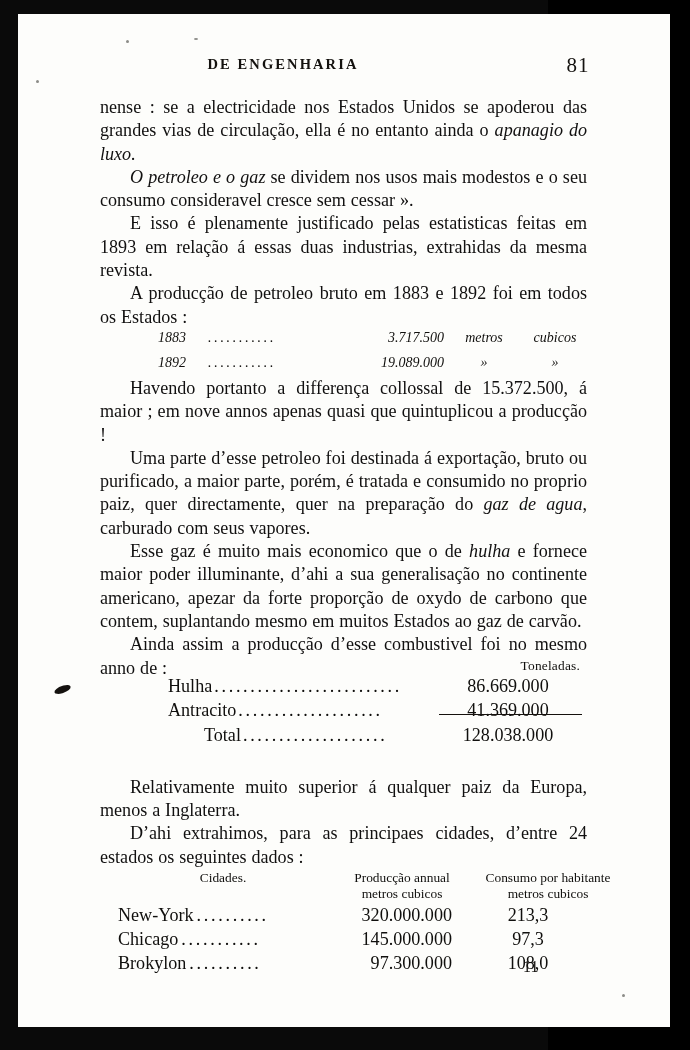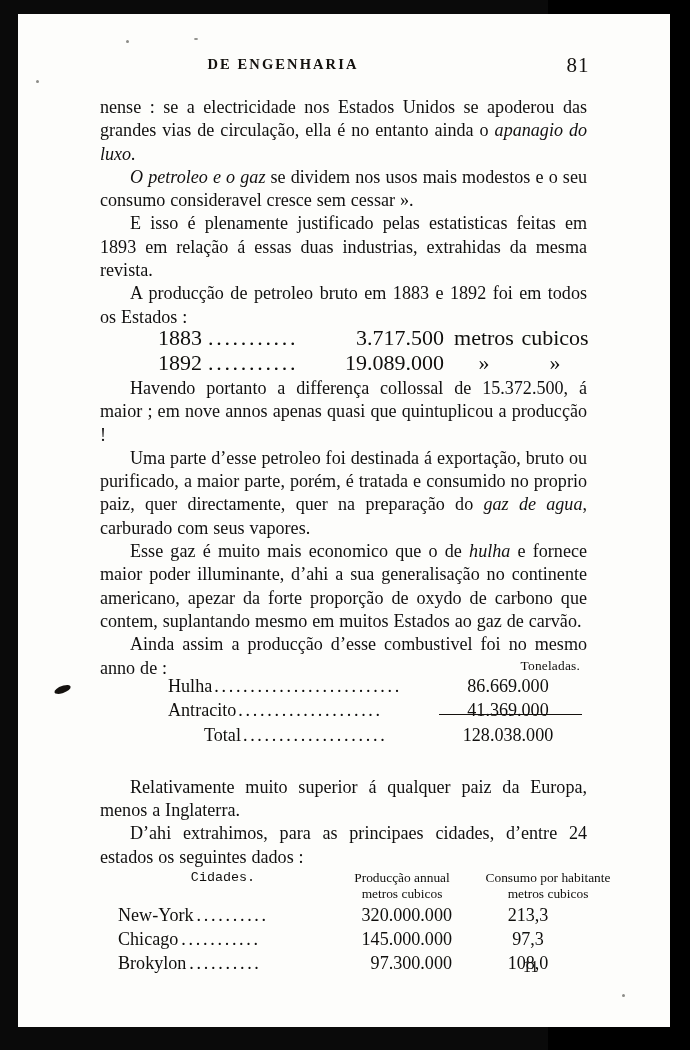--- a/index.html
+++ b/index.html
@@ -87,21 +87,21 @@
   p.para.noindent { text-indent: 0; }
   p.para i, span.ital { font-style: italic; }
 
   
   .tbl-years {
     position: absolute;
     left: 140px;
     top: 312px;
     width: 440px;
   }
-  .tbl-years .r { display: flex; align-items: baseline; font-size: 22px; line-height: 24.5px; white-space: nowrap; }
+  .tbl-years .r { display: flex; align-items: baseline; font-size: 14px; line-height: 24.5px; white-space: nowrap; font-style: italic; }
   .tbl-years .c-year { flex: 0 0 50px; }
   .tbl-years .c-dots { flex: 0 0 118px; overflow: hidden; letter-spacing: 2.7px; }
   .tbl-years .c-val  { flex: 0 0 118px; text-align: right; padding-right: 4px; }
   .tbl-years .c-u1   { flex: 0 0 72px; text-align: center; }
   .tbl-years .c-u2   { flex: 0 0 70px; text-align: center; }
 
   
   .tbl-coal {
     position: absolute;
     left: 150px;
@@ -153,21 +153,21 @@
     left: 96px;
     top: 856px;
     width: 490px;
   }
   .tbl-cities .hdr {
     display: flex;
     align-items: flex-start;
     font-size: 13.4px;
     line-height: 16.4px;
   }
-  .tbl-cities .hdr .h-city { flex: 0 0 218px; text-align: center; font-family: Liberation Mono, monospace; }
+  .tbl-cities .hdr .h-city { flex: 0 0 218px; text-align: center; }
   .tbl-cities .hdr .h-prod { flex: 0 0 140px; text-align: center; }
   .tbl-cities .hdr .h-cons { flex: 0 0 auto; width: 152px; text-align: center; }
   .tbl-cities .hdr .l2 { display: block; }
 
   .tbl-cities .r {
     display: flex;
     align-items: baseline;
     font-size: 18.1px;
     line-height: 24.2px;
     white-space: nowrap;

